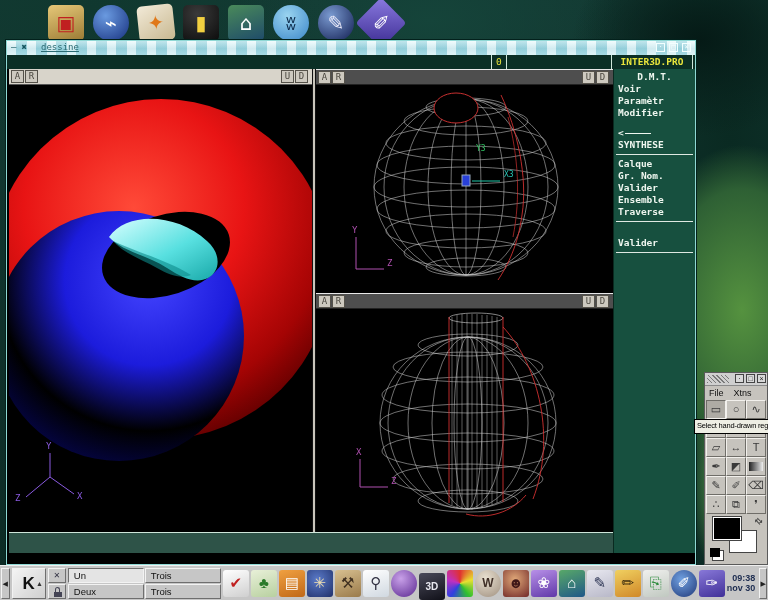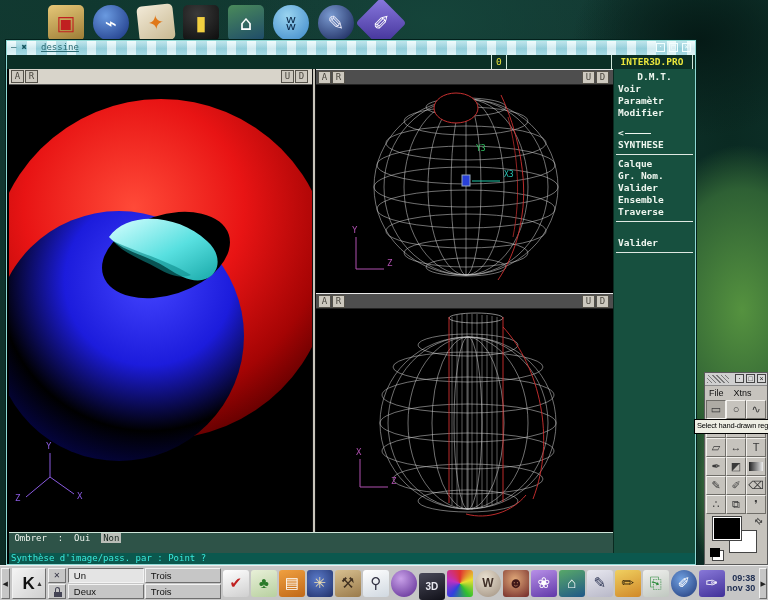--- a/index.html
+++ b/index.html
@@ -307,23 +307,21 @@
       <div class="mi">Valider</div>
       <div class="mi">Ensemble</div>
       <div class="mi">Traverse</div>
       <hr>
       <div class="gap12"></div>
       <div class="mi">Valider</div>
       <hr>
     </div>
 
     <div class="footer1">
-      <div class="row"> <span>Ombrer  :</span>  <span>Oui</span>  <span class="chip">Non</span></div>
-    </div>
-    <div class="footer2"><span>Synthèse d'image/pass. par : Point ?</span></div>
+    </div>
   </div>
 
   <div class="gimp">
     <div class="gtitle">
       <div class="drag"></div>
       <div class="gbtns">
         <i>·</i>
         <i>□</i>
         <i>×</i>
       </div>

